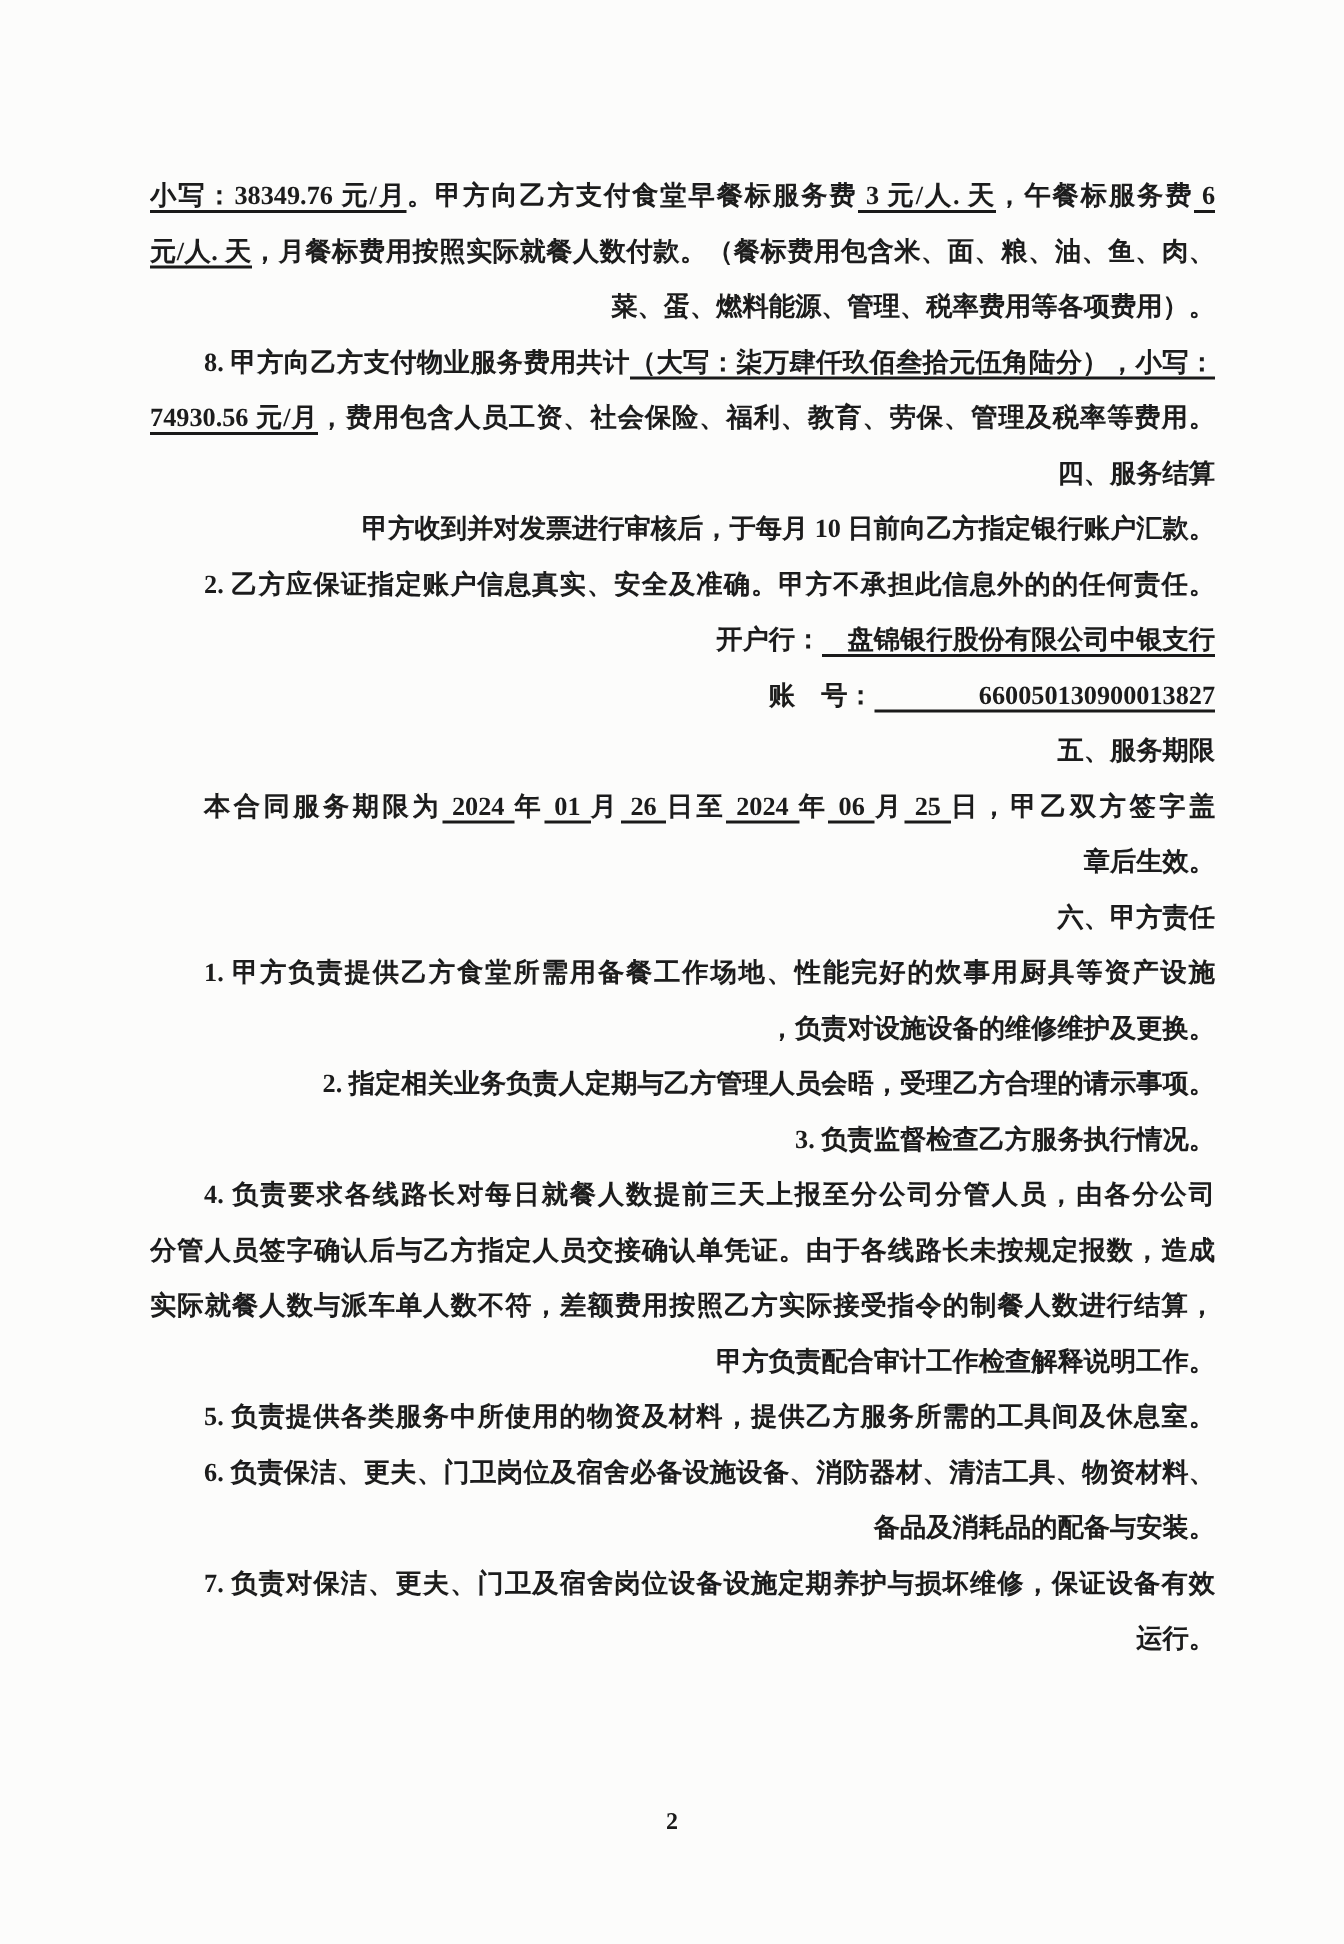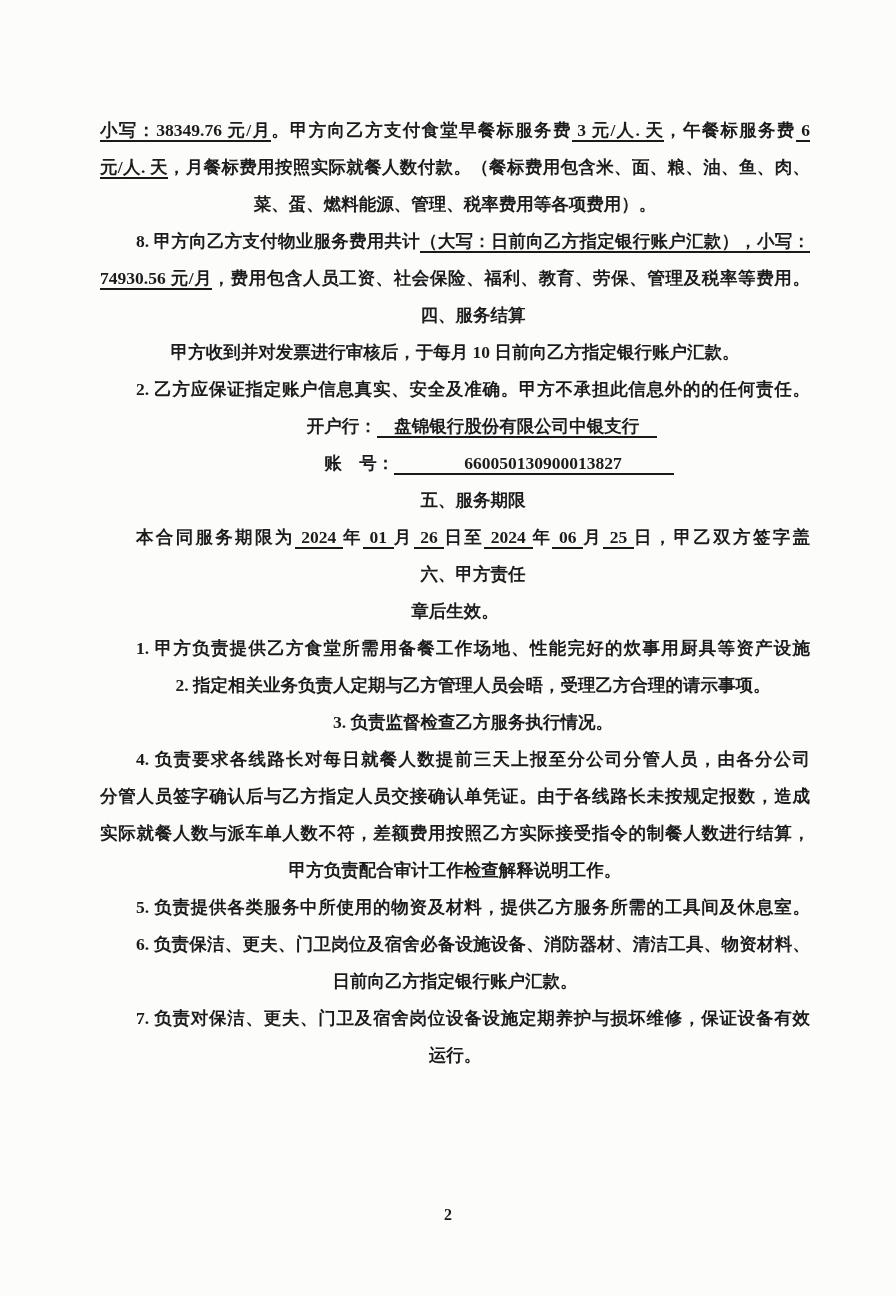--- a/index.html
+++ b/index.html
@@ -23,21 +23,21 @@
     position: absolute;
     left: 100px;
     top: 112px;
     width: 710px;
     font-size: 17.5px;
   }
   .line {
     height: 37px;
     line-height: 37px;
     overflow: hidden;
-    text-align: center;
+    text-align: right;
     white-space: normal;
   }
   .line.just {
     text-align: justify;
     text-align-last: justify;
   }
   .line.ind {
     text-indent: 36px;
   }
   .seg { display: inline; }
@@ -56,40 +56,41 @@
   }
 </style>
 </head>
 <body>
 
 <div class="page">
   <div class="doc-body" id="doc-body">
       <div class="line just"><span class="seg u">小写：38349.76 元/月</span><span class="seg">。甲方向乙方支付食堂早餐标服务费</span><span class="seg u"> 3 元/人. 天</span><span class="seg">，午餐标服务费</span><span class="seg u"> 6</span></div>
       <div class="line just"><span class="seg u">元/人. 天</span><span class="seg">，月餐标费用按照实际就餐人数付款。（餐标费用包含米、面、粮、油、鱼、肉、</span></div>
       <div class="line"><span class="seg">菜、蛋、燃料能源、管理、税率费用等各项费用）。</span></div>
-      <div class="line just ind"><span class="seg">8. 甲方向乙方支付物业服务费用共计</span><span class="seg u">（大写：日前向乙方指定银行账户汇款），小写：</span></div>
+      <div class="line just ind"><span class="seg">8. 甲方向乙方支付物业服务费用共计</span><span class="seg u">（大写：柒万肆仟玖佰叁拾元伍角陆分），小写：</span></div>
       <div class="line just"><span class="seg u">74930.56 元/月</span><span class="seg">，费用包含人员工资、社会保险、福利、教育、劳保、管理及税率等费用。</span></div>
       <div class="line ind"><span class="seg">四、服务结算</span></div>
       <div class="line"><span class="seg">甲方收到并对发票进行审核后，于每月 10 日前向乙方指定银行账户汇款。</span></div>
       <div class="line just ind"><span class="seg">2. 乙方应保证指定账户信息真实、安全及准确。甲方不承担此信息外的的任何责任。</span></div>
       <div class="line ind"><span class="seg">开户行：</span><span class="seg u">　盘锦银行股份有限公司中银支行　</span></div>
       <div class="line ind"><span class="seg">账　号：</span><span class="seg u">　　　　660050130900013827　　　</span></div>
       <div class="line ind"><span class="seg">五、服务期限</span></div>
       <div class="line just ind"><span class="seg">本合同服务期限为</span><span class="seg u"> 2024 </span><span class="seg">年</span><span class="seg u"> 01 </span><span class="seg">月</span><span class="seg u"> 26 </span><span class="seg">日至</span><span class="seg u"> 2024 </span><span class="seg">年</span><span class="seg u"> 06 </span><span class="seg">月</span><span class="seg u"> 25 </span><span class="seg">日，甲乙双方签字盖</span></div>
+      <div class="line"><span class="seg">章后生效。</span></div>
       <div class="line ind"><span class="seg">六、甲方责任</span></div>
-      <div class="line"><span class="seg">章后生效。</span></div>
       <div class="line just ind"><span class="seg">1. 甲方负责提供乙方食堂所需用备餐工作场地、性能完好的炊事用厨具等资产设施</span></div>
+      <div class="line"><span class="seg">，负责对设施设备的维修维护及更换。</span></div>
       <div class="line ind"><span class="seg">2. 指定相关业务负责人定期与乙方管理人员会晤，受理乙方合理的请示事项。</span></div>
       <div class="line ind"><span class="seg">3. 负责监督检查乙方服务执行情况。</span></div>
       <div class="line just ind"><span class="seg">4. 负责要求各线路长对每日就餐人数提前三天上报至分公司分管人员，由各分公司</span></div>
       <div class="line just"><span class="seg">分管人员签字确认后与乙方指定人员交接确认单凭证。由于各线路长未按规定报数，造成</span></div>
       <div class="line just"><span class="seg">实际就餐人数与派车单人数不符，差额费用按照乙方实际接受指令的制餐人数进行结算，</span></div>
       <div class="line"><span class="seg">甲方负责配合审计工作检查解释说明工作。</span></div>
       <div class="line just ind"><span class="seg">5. 负责提供各类服务中所使用的物资及材料，提供乙方服务所需的工具间及休息室。</span></div>
       <div class="line just ind"><span class="seg">6. 负责保洁、更夫、门卫岗位及宿舍必备设施设备、消防器材、清洁工具、物资材料、</span></div>
-      <div class="line"><span class="seg">日前向乙方指定银行账户汇款。</span></div>
+      <div class="line"><span class="seg">备品及消耗品的配备与安装。</span></div>
       <div class="line just ind"><span class="seg">7. 负责对保洁、更夫、门卫及宿舍岗位设备设施定期养护与损坏维修，保证设备有效</span></div>
       <div class="line"><span class="seg">运行。</span></div>
     </div>
   <div class="footer">
     <span>2</span>
   </div>
 </div>
 
 </body></html>

